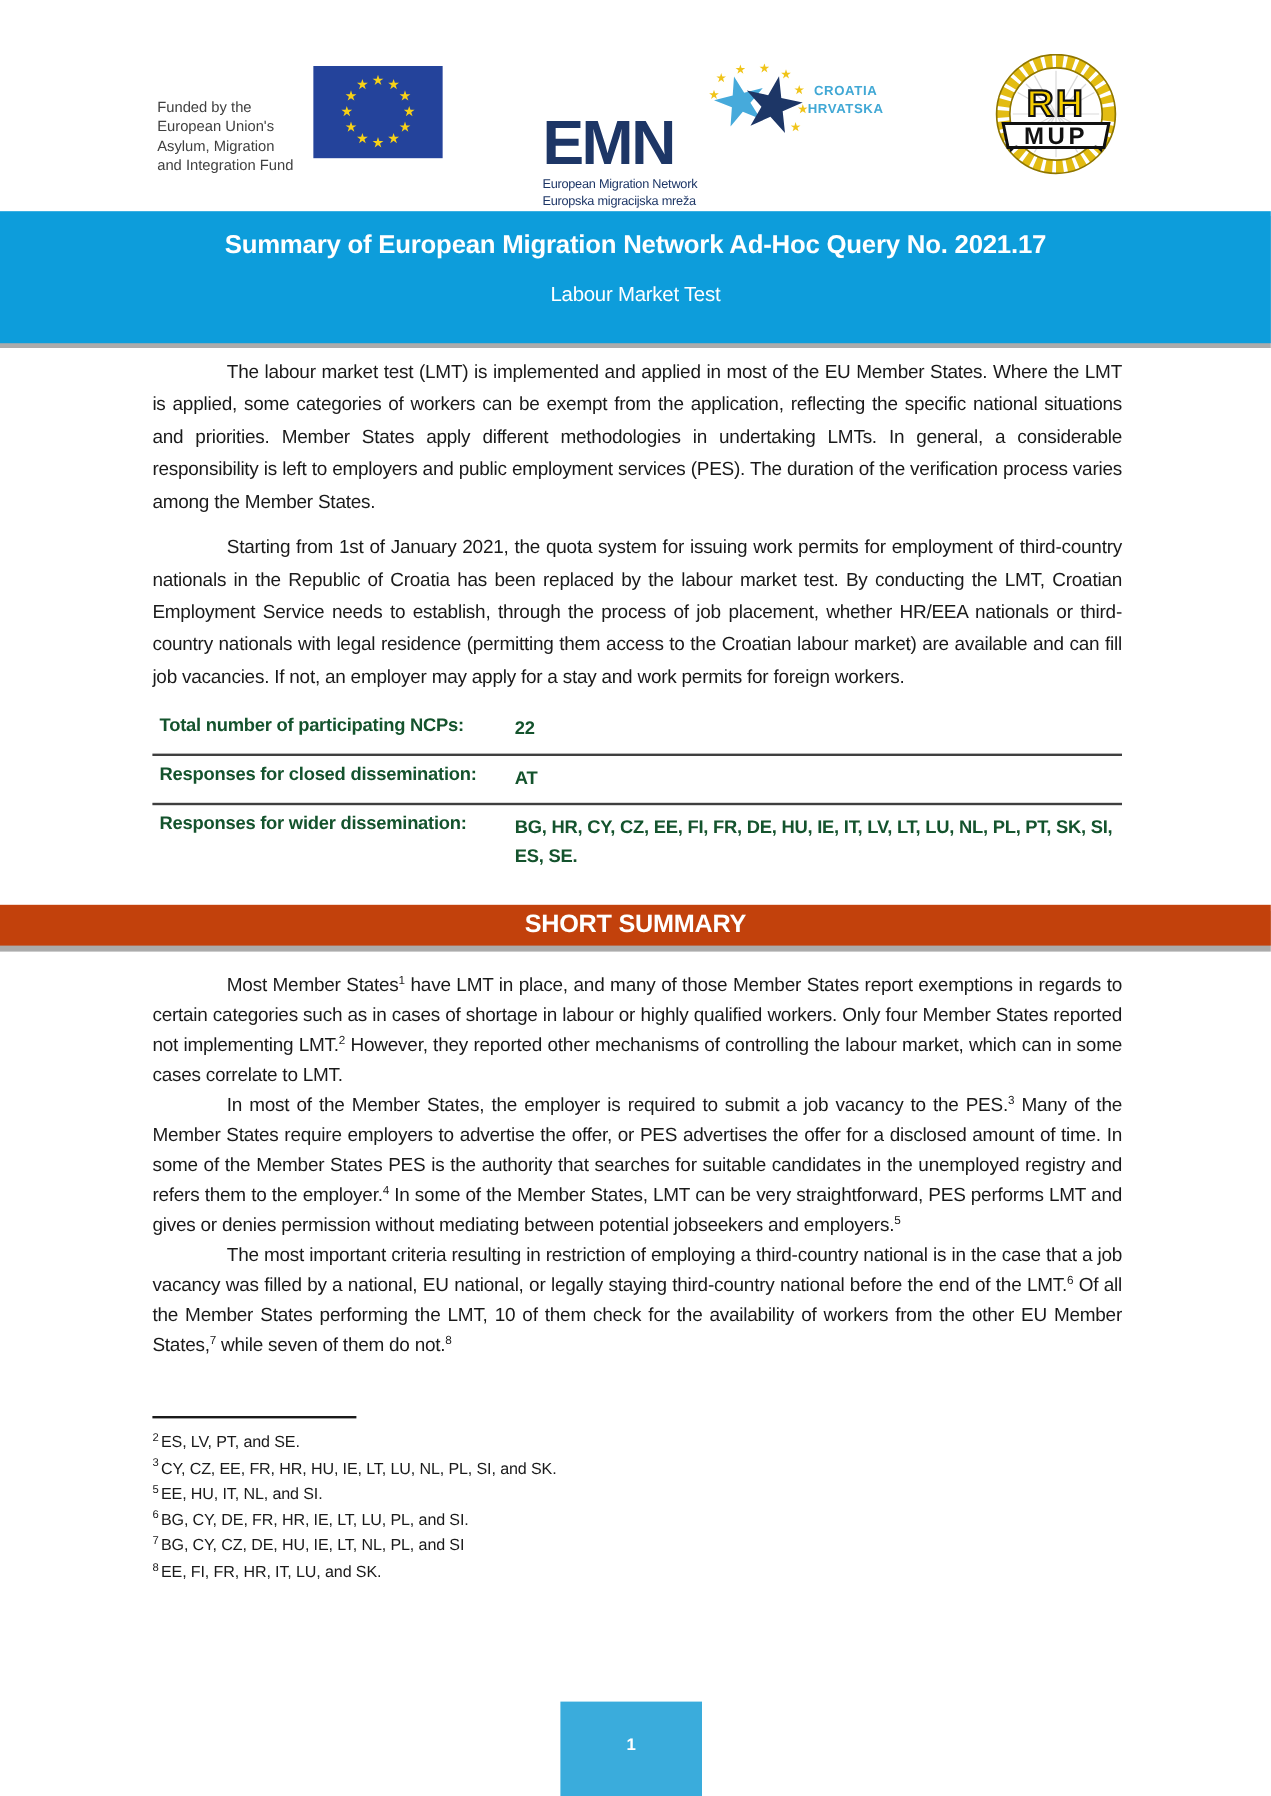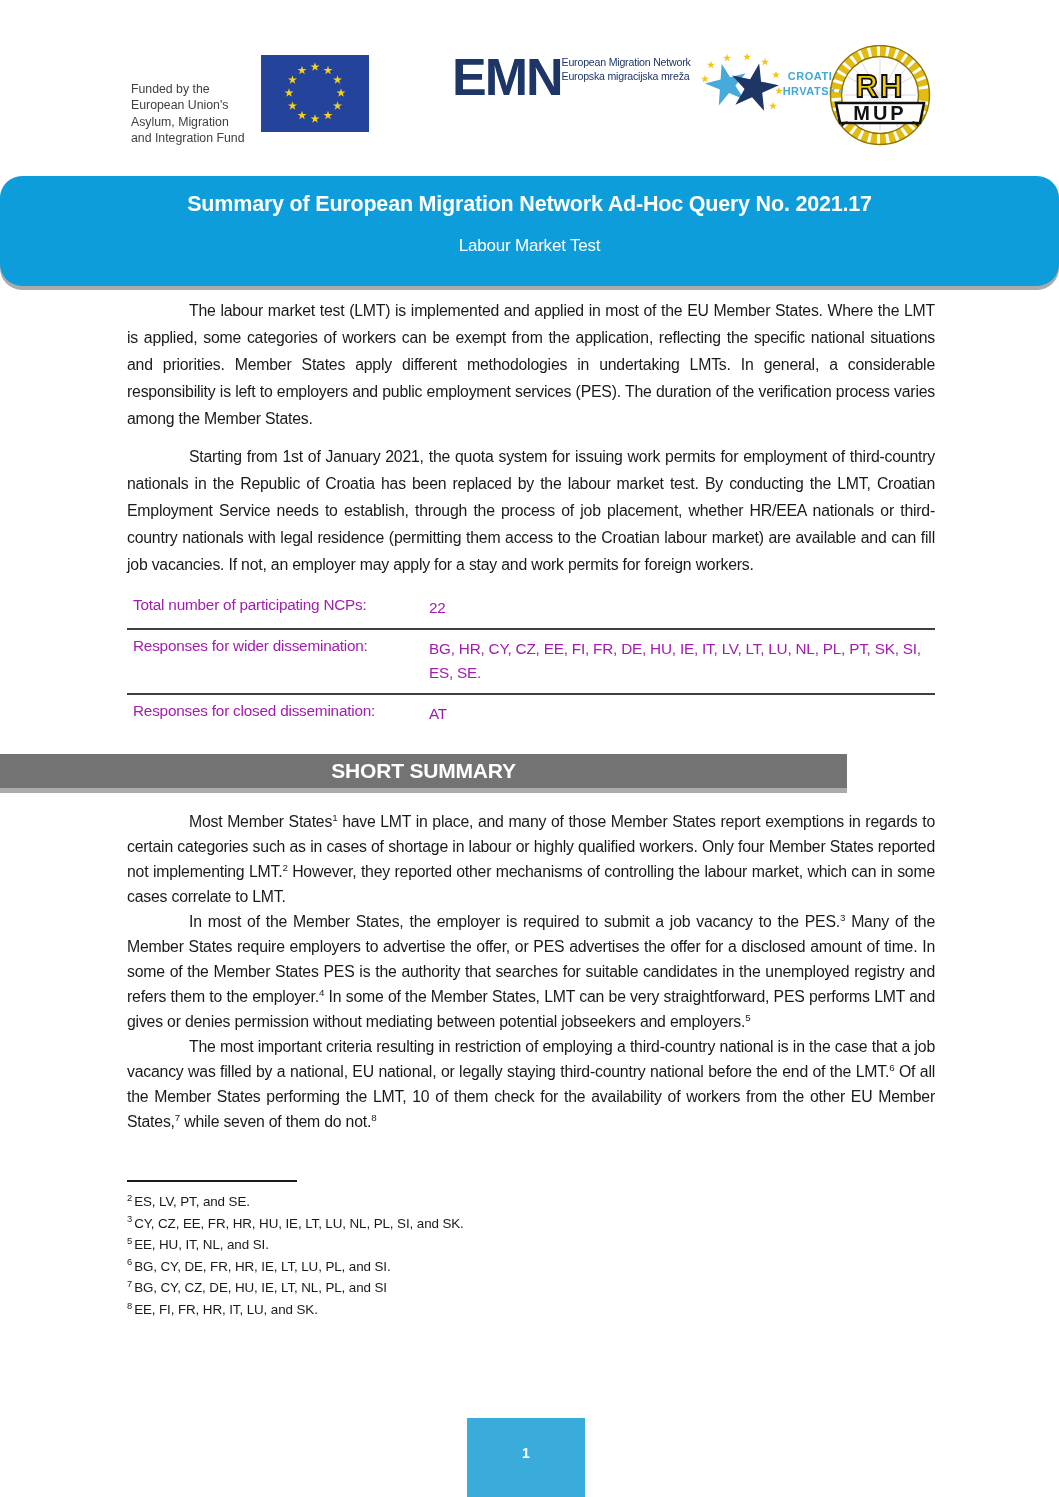--- a/index.html
+++ b/index.html
@@ -7,50 +7,50 @@
     width:1059px;height:1497px;position:relative;background:#ffffff;
     font-family:"Liberation Sans","DejaVu Sans",sans-serif;color:#1a1a1a;
     overflow:hidden;
   }
   
   .logo-row{position:absolute;top:45px;left:0;width:1059px;height:120px;}
   .eu-block{position:absolute;left:131px;top:10px;display:flex;align-items:flex-start;}
   .eu-funding{width:122px;font-size:12.3px;line-height:1.33;color:#404040;padding-top:26px;}
   .eu-flag{margin-left:8px;display:block;}
   .emn-block{position:absolute;left:452px;top:8px;display:flex;align-items:flex-start;}
-  .emn-left{display:flex;}
+  .emn-left{display:flex;flex-direction:column;margin-top:43px;}
   .emn-acronym{font-size:52px;font-weight:bold;color:#1d3666;letter-spacing:-2px;line-height:0.95;}
   .emn-sub{font-size:10.6px;font-weight:normal;color:#1d3666;line-height:1.3;margin-top:3px;letter-spacing:-0.2px;}
   .emn-right{display:flex;flex-direction:row;align-items:center;margin-left:6px;}
   .emn-country{font-size:11px;font-weight:bold;color:#41a8d5;line-height:1.35;text-align:center;letter-spacing:0.5px;}
   .mup-block{position:absolute;left:828px;top:0px;text-align:right;}
   
   .title-banner{
     position:absolute;top:176px;left:0;width:1059px;height:110px;background:#0d9ddb;
-    box-shadow:0 4px 0 #ababab;color:#fff;text-align:center;border-radius:22px;
+    box-shadow:0 4px 0 #ababab;color:#fff;text-align:center;
   }
   .title-line1{padding-top:16px;font-size:21.5px;font-weight:bold;letter-spacing:-0.2px;}
   .title-line2{padding-top:19px;font-size:17px;font-weight:normal;letter-spacing:-0.2px;}
   .section-banner{
-    position:absolute;top:754px;left:0;width:847px;height:34px;background:#737373;
+    position:absolute;top:754px;left:0;width:1059px;height:34px;background:#c2410c;
     box-shadow:0 5px 0 #ababab;color:#fff;font-size:21px;font-weight:bold;
     text-align:center;line-height:34px;letter-spacing:-0.2px;
   }
   
   .content{position:absolute;top:297px;left:127px;width:808px;}
   .summary-block{position:absolute;top:809px;left:127px;width:808px;}
   p.bp{
     margin:0;font-size:15.8px;line-height:27px;color:#1a1a1a;
     text-align:justify;text-indent:62px;letter-spacing:-0.2px;
   }
   .content p.bp{margin-bottom:11px;}
   .summary-block p.bp{margin:0;line-height:25px;}
   p.bp sup{font-size:62%;line-height:0;}
   
-  .info-table{margin-top:3px;font-size:15.3px;color:#a21caf;letter-spacing:-0.2px;}
+  .info-table{margin-top:3px;font-size:15.3px;color:#14532d;letter-spacing:-0.2px;font-weight:bold;}
   .t-row{display:flex;padding:7px 0 8px 6px;}
   .t-row + .t-row{border-top:2px solid #3f3f3f;}
   .t-label{width:296px;flex:none;}
   .t-value{flex:1;line-height:24px;}
   
   .footnotes{position:absolute;top:1180px;left:127px;width:808px;}
   .fn-rule{width:170px;border-top:2px solid #1a1a1a;margin-bottom:9px;}
   .fn{font-size:13.4px;line-height:21.6px;color:#1a1a1a;letter-spacing:-0.1px;}
   .fn sup{font-size:70%;line-height:0;margin-right:2px;}
   
@@ -158,26 +158,26 @@
   <div id="intro-paragraphs">
       <p class="bp">The labour market test (LMT) is implemented and applied in most of the EU Member States. Where the LMT is applied, some categories of workers can be exempt from the application, reflecting the specific national situations and priorities. Member States apply different methodologies in undertaking LMTs. In general, a considerable responsibility is left to employers and public employment services (PES). The duration of the verification process varies among the Member States.</p>
       <p class="bp">Starting from 1st of January 2021, the quota system for issuing work permits for employment of third-country nationals in the Republic of Croatia has been replaced by the labour market test. By conducting the LMT, Croatian Employment Service needs to establish, through the process of job placement, whether HR/EEA nationals or third-country nationals with legal residence (permitting them access to the Croatian labour market) are available and can fill job vacancies. If not, an employer may apply for a stay and work permits for foreign workers.</p>
     </div>
   <div class="info-table" id="info-table">
       <div class="t-row">
         <div class="t-label">Total number of participating NCPs:</div>
         <div class="t-value">22</div>
       </div>
       <div class="t-row">
+        <div class="t-label">Responses for closed dissemination:</div>
+        <div class="t-value">AT</div>
+      </div>
+      <div class="t-row">
         <div class="t-label">Responses for wider dissemination:</div>
         <div class="t-value">BG, HR, CY, CZ, EE, FI, FR, DE, HU, IE, IT, LV, LT, LU, NL, PL, PT, SK, SI, ES, SE.</div>
-      </div>
-      <div class="t-row">
-        <div class="t-label">Responses for closed dissemination:</div>
-        <div class="t-value">AT</div>
       </div>
     </div>
 </div>
 
 <div class="section-banner">SHORT SUMMARY</div>
 
 <div class="summary-block" id="summary-paragraphs">
     <p class="bp">Most Member States<sup>1</sup> have LMT in place, and many of those Member States report exemptions in regards to certain categories such as in cases of shortage in labour or highly qualified workers. Only four Member States reported not implementing LMT.<sup>2</sup> However, they reported other mechanisms of controlling the labour market, which can in some cases correlate to LMT.</p>
     <p class="bp">In most of the Member States, the employer is required to submit a job vacancy to the PES.<sup>3</sup> Many of the Member States require employers to advertise the offer, or PES advertises the offer for a disclosed amount of time. In some of the Member States PES is the authority that searches for suitable candidates in the unemployed registry and refers them to the employer.<sup>4</sup> In some of the Member States, LMT can be very straightforward, PES performs LMT and gives or denies permission without mediating between potential jobseekers and employers.<sup>5</sup></p>
     <p class="bp">The most important criteria resulting in restriction of employing a third-country national is in the case that a job vacancy was filled by a national, EU national, or legally staying third-country national before the end of the LMT.<sup>6</sup> Of all the Member States performing the LMT, 10 of them check for the availability of workers from the other EU Member States,<sup>7</sup> while seven of them do not.<sup>8</sup></p>

